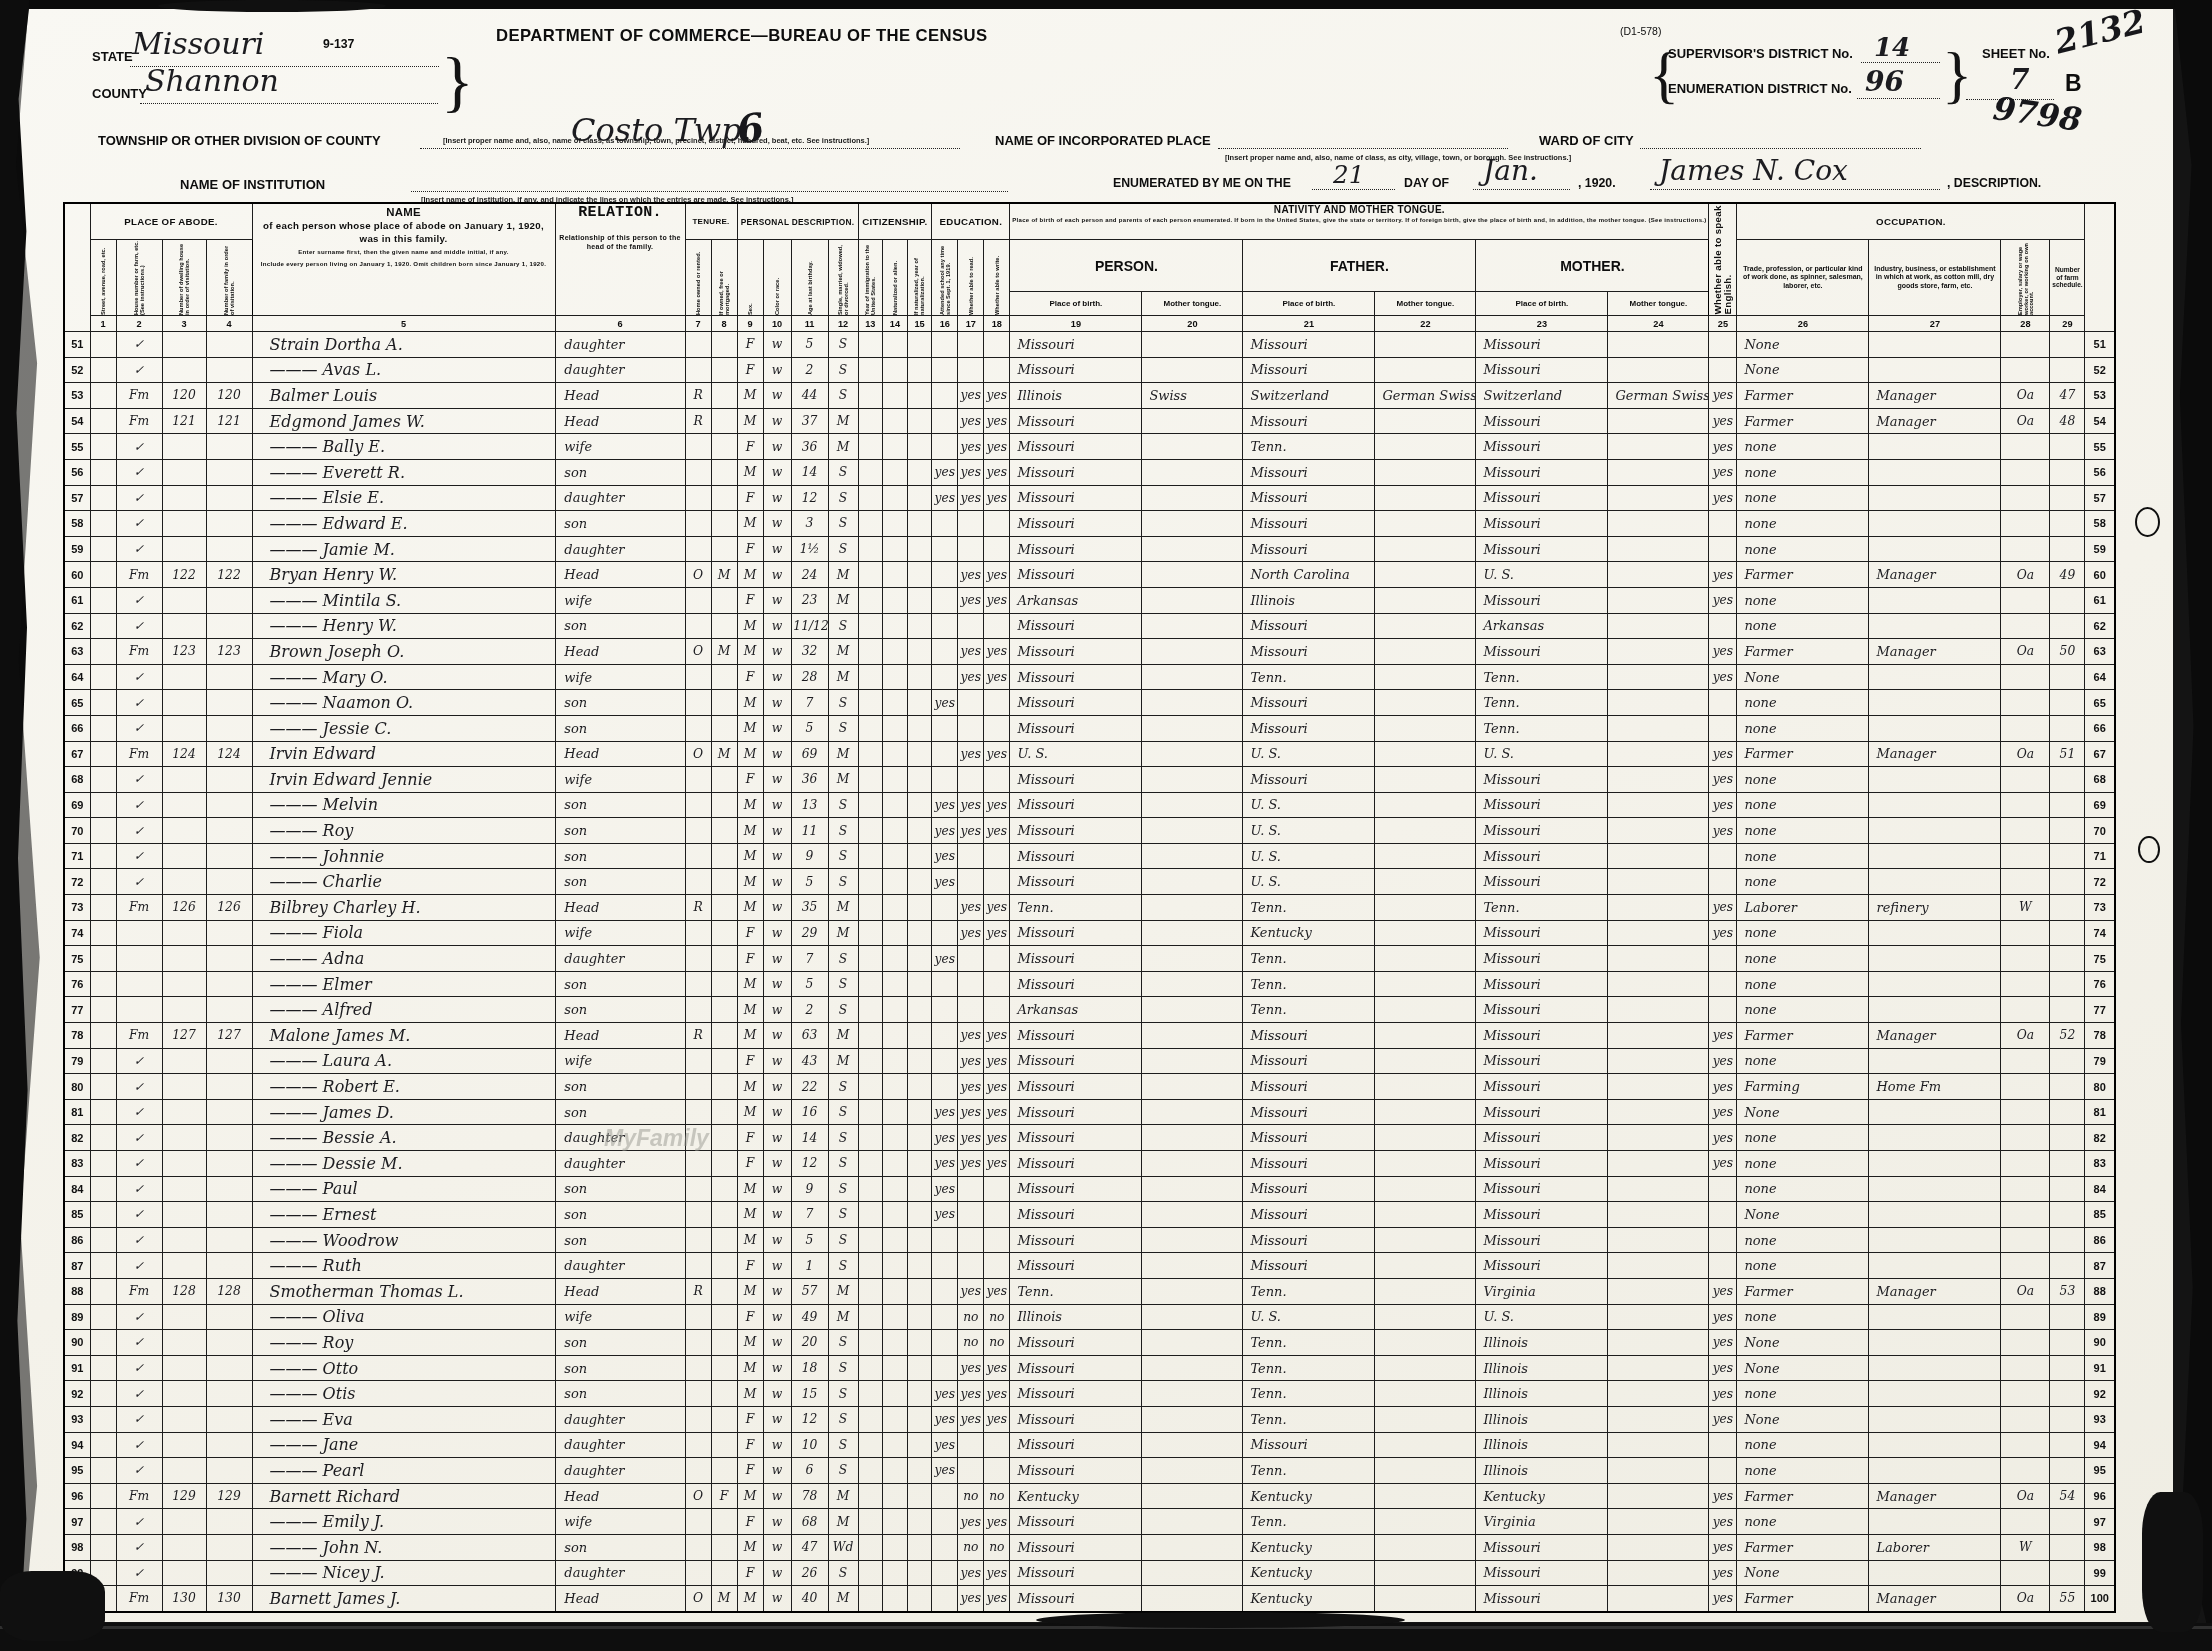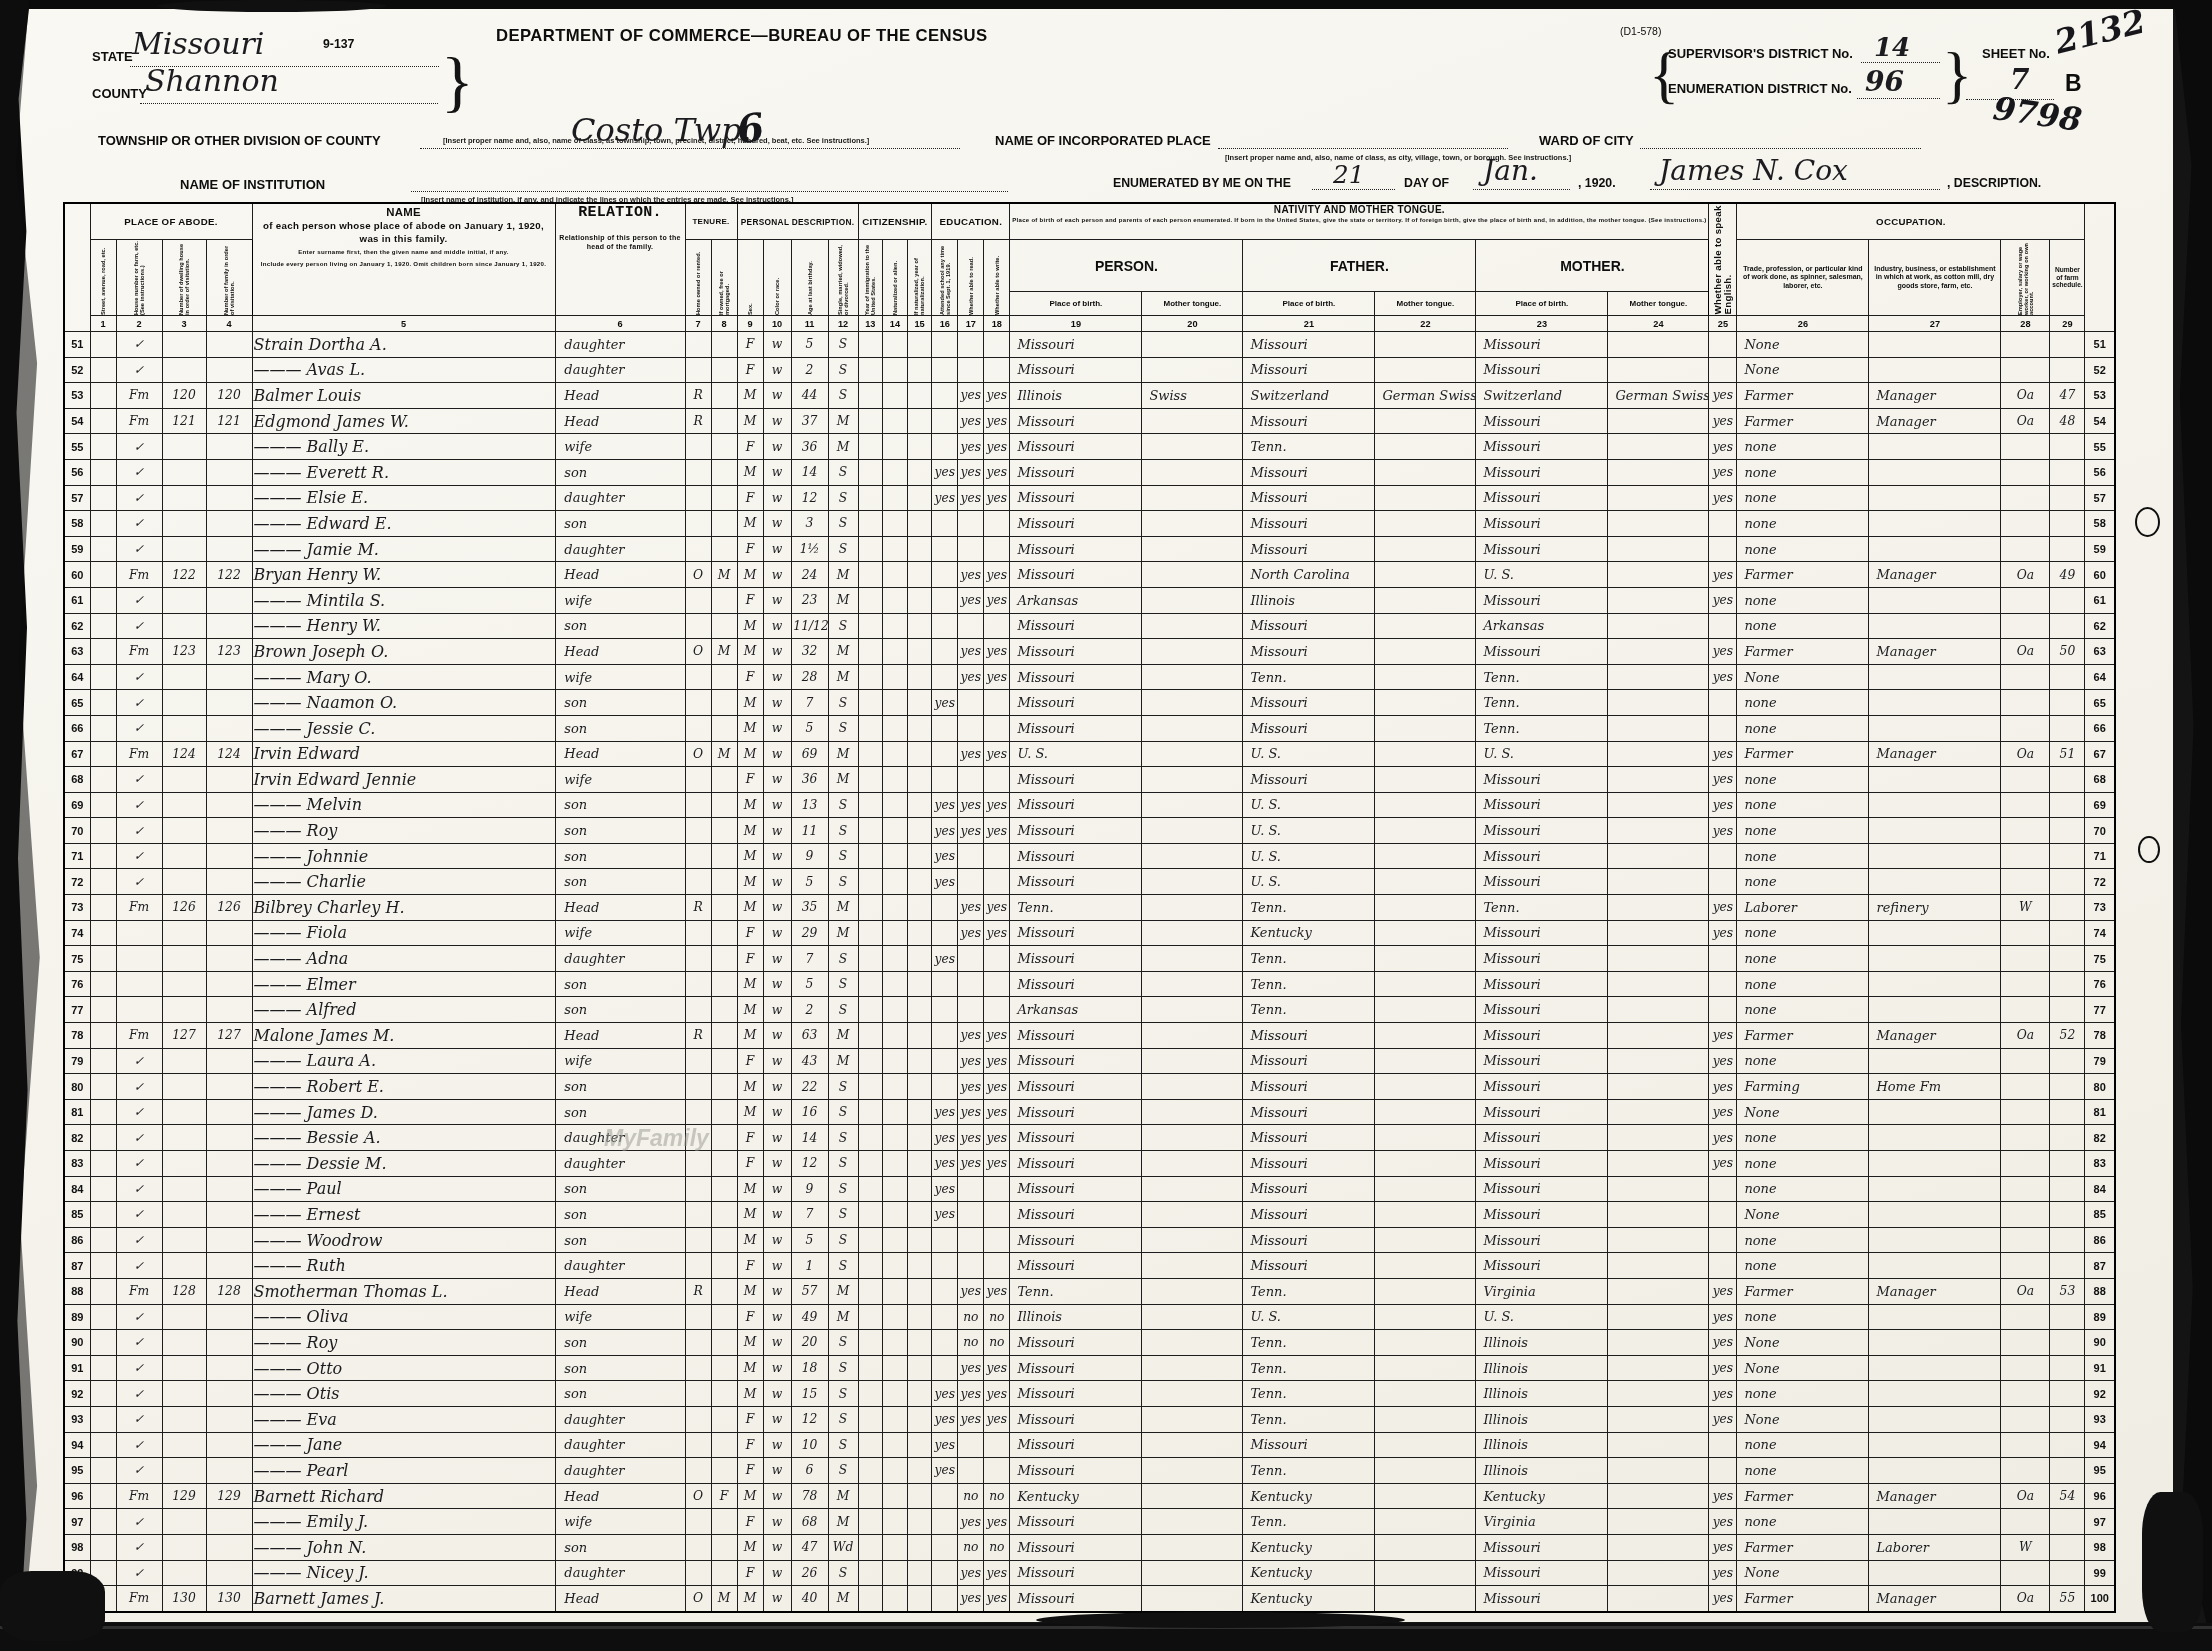--- a/index.html
+++ b/index.html
@@ -47,21 +47,21 @@
   .nm-sub{font-size:9.7px;font-weight:bold;margin-top:2.6px;line-height:1.25;}
   .nm-note{font-size:6.1px;font-weight:bold;margin-top:3.5px;line-height:1.3;}
   .relhead{vertical-align:top;padding:3.5px 3.5px;}
   .rel-sub{font-size:7px;font-weight:bold;margin-top:12.3px;line-height:1.3;}
   .nathead{vertical-align:top;padding:1.8px 3.5px;}
   .nat-desc{font-size:6px;font-weight:bold;line-height:1.25;margin-top:1.8px;white-space:normal;}
   tbody td{height:24.6px;}
   tbody .num{font-size:11px;font-weight:bold;text-align:center;font-family:"Liberation Sans",sans-serif;color:#101010;}
   tbody .hw{font-size:13px;}
   tbody td.cc{text-align:center;font-size:12.3px;}
-  tbody td.name{font-size:16px;padding-left:1px;white-space:nowrap;margin-left:28px;}
+  tbody td.name{font-size:16px;padding-left:17px;white-space:nowrap;margin-left:28px;}
   tbody td.pl{font-size:13px;padding-left:7px;white-space:nowrap;}
   tbody td.rel{font-size:13px;padding-left:8.8px;}
   .hvL{border-left-width:1.8px !important;border-left-color:#000 !important;}
   tr.head-row td{border-top:1.8px solid #000;}
   td.numR{position:relative;overflow:visible;}
   .margin-note{position:absolute;left:32px;top:0.9px;font-size:17.6px;letter-spacing:2.6px;font-weight:bold;}
   .circ{position:absolute;border:2.6px solid #0f0f0f;border-radius:50%;}
 </style>
 </head>
 <body>

